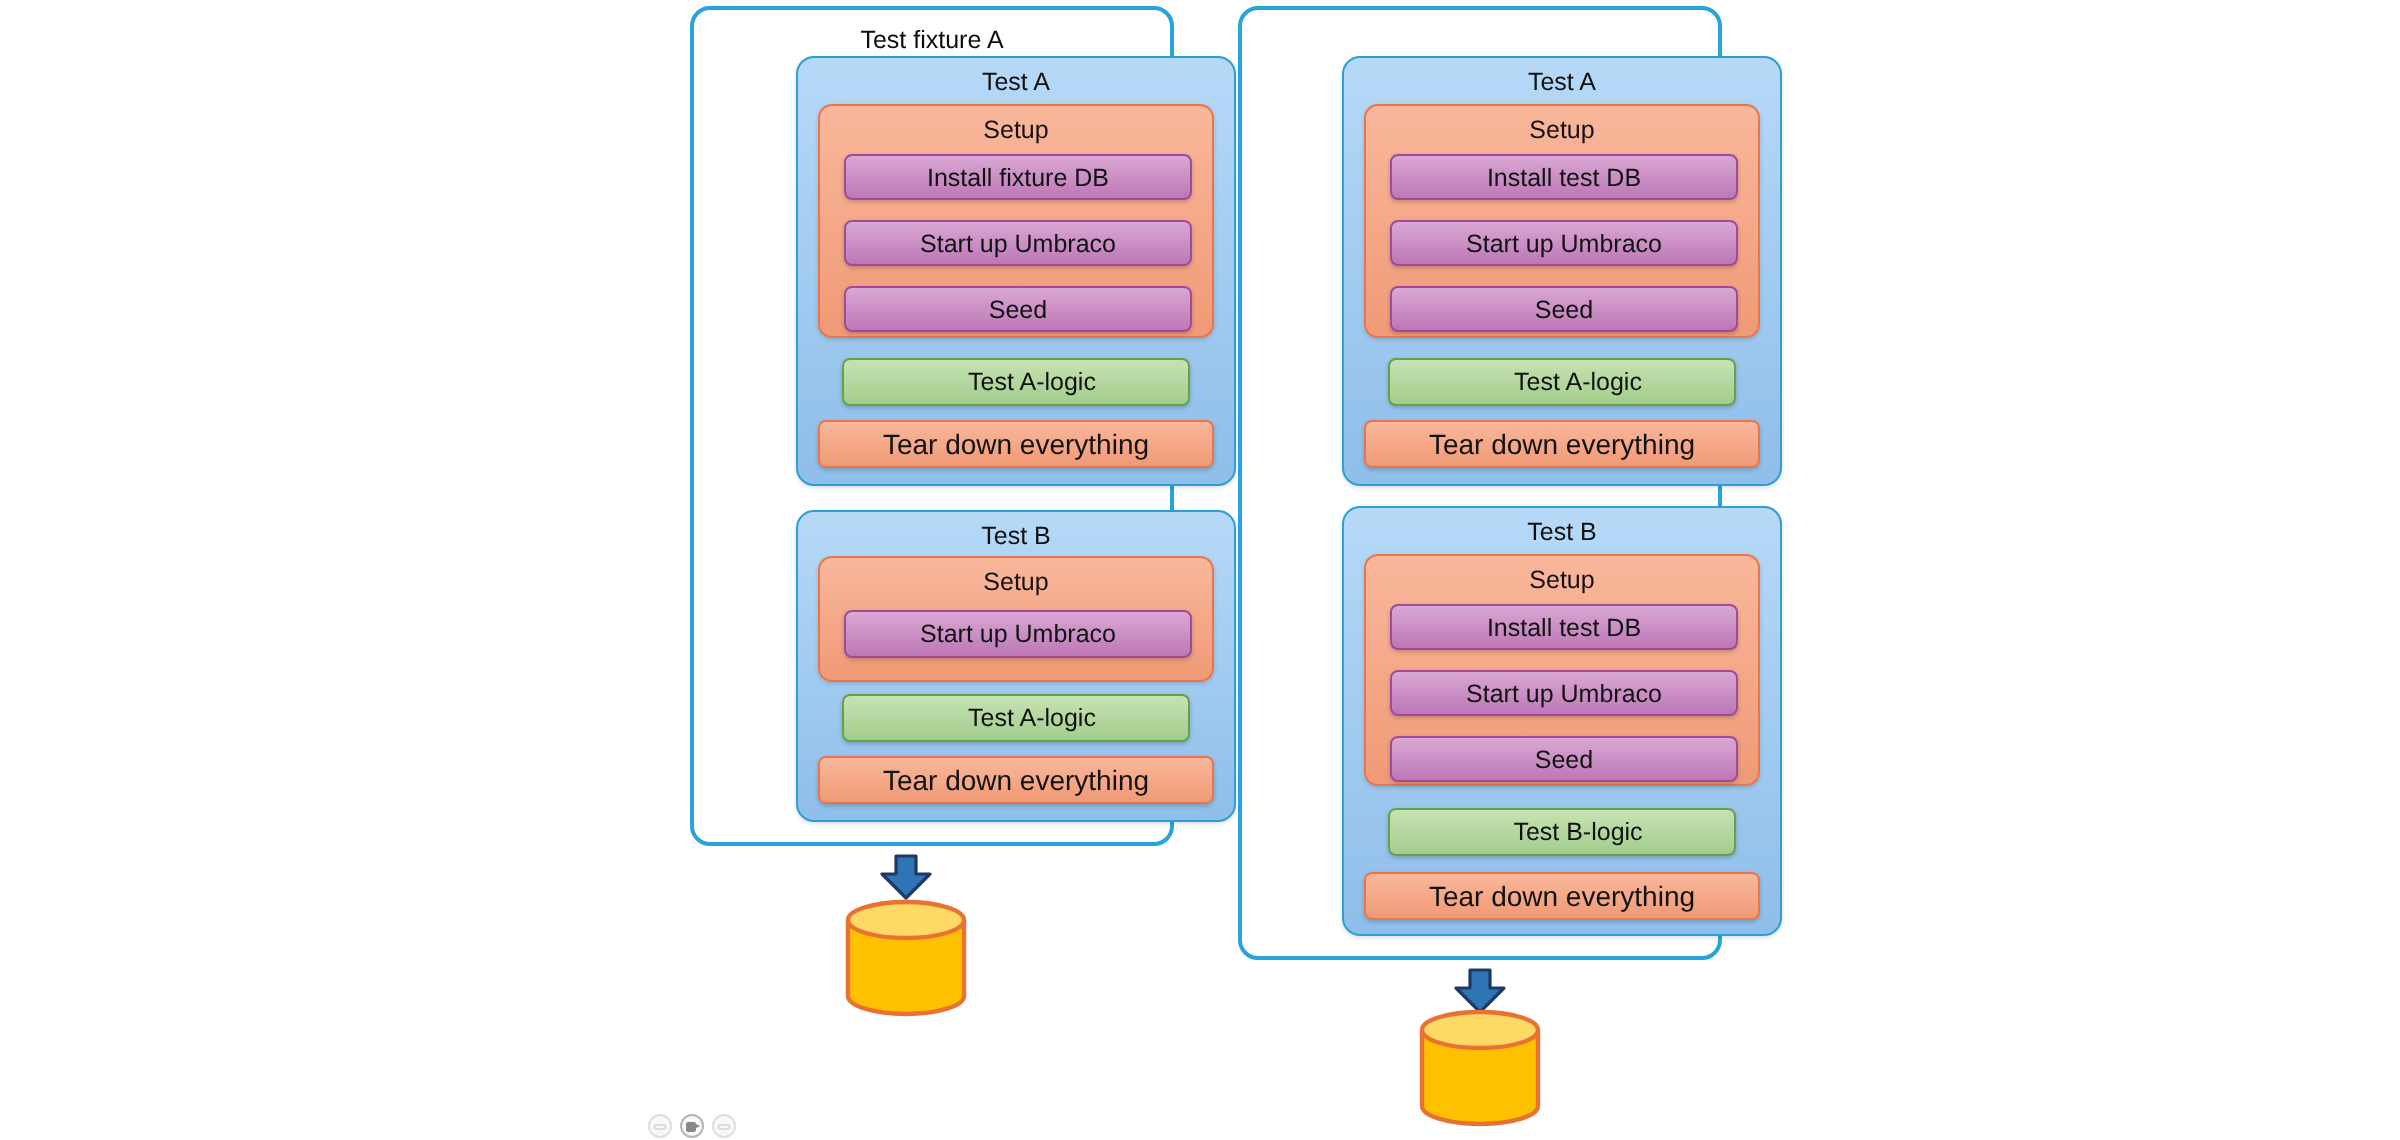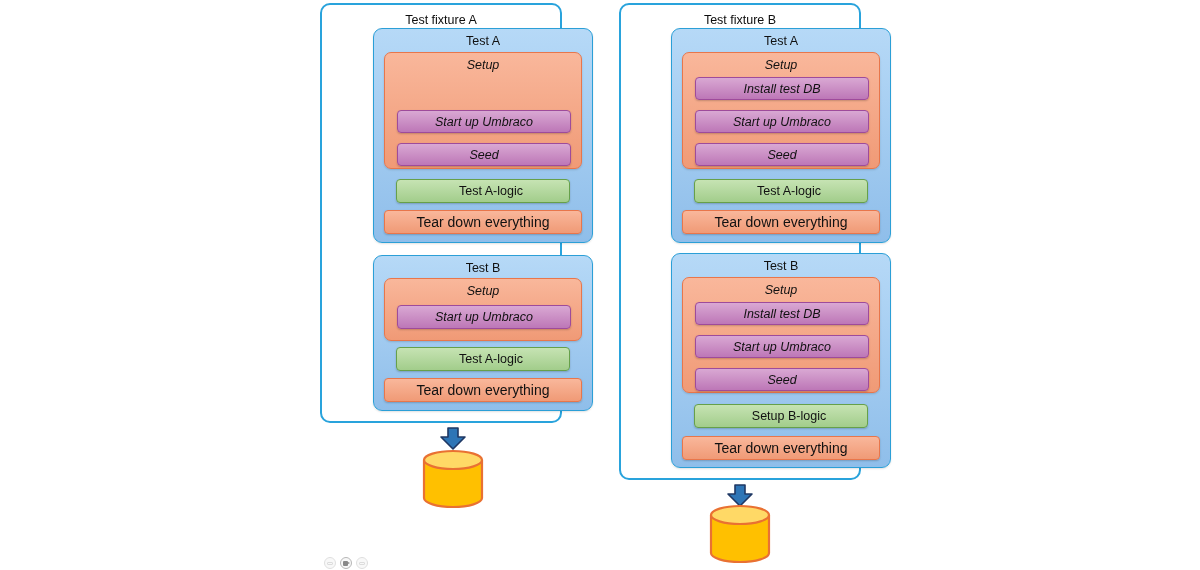--- a/index.html
+++ b/index.html
@@ -11,21 +11,21 @@
   .fixture-title { position:absolute; top:8px; left:0; right:0; text-align:center;
     font-size:12.5px; color:#0d0d0d; }
 
   .test-box { position:absolute; border:1.5px solid #2b9fd7; border-radius:9px;
     background:linear-gradient(180deg,#b6d9f7 0%, #8fbeea 100%);
     box-shadow:0 1px 2px rgba(0,0,0,0.12);margin-left:42px; }
   .test-title { position:absolute; top:5px; left:0; right:0; text-align:center; font-size:12.5px; }
 
   .setup-box { position:absolute; border:1.5px solid #e8764b; border-radius:7px;
     background:linear-gradient(180deg,#f9b79b 0%, #f09a76 100%);
-    box-shadow:0 1px 2px rgba(0,0,0,0.15);font-style:italic; }
+    box-shadow:0 1px 2px rgba(0,0,0,0.15); }
   .setup-title { position:absolute; top:5px; left:0; right:0; text-align:center; font-size:12.5px; }
 
   .step-box { position:absolute; border:1.5px solid #9e4b9b; border-radius:4px;
     background:linear-gradient(180deg,#d9a8d3 0%, #bd77b7 100%);
     box-shadow:0 1px 2px rgba(0,0,0,0.2);
     text-align:center; font-size:12.5px; display:flex; align-items:center; justify-content:center; }
 
   .logic-box { position:absolute; border:1.5px solid #66a04a; border-radius:4px;
     background:linear-gradient(180deg,#c6e3b3 0%, #a2cd8b 100%);
     box-shadow:0 1px 2px rgba(0,0,0,0.2);
@@ -46,28 +46,29 @@
   .cam-glyph { position:relative; width:7px; height:5px; }
   .cam-glyph .cam-body { position:absolute; left:0; top:0; width:5px; height:5px; background:#2a2a2a; border-radius:1px; }
   .cam-glyph .cam-lens { position:absolute; right:0; top:1px; width:0; height:0;
     border-top:1.5px solid transparent; border-bottom:1.5px solid transparent; border-left:2.5px solid #2a2a2a; }
 </style>
 </head>
 <body>
 
 <div id="canvas">
 
-  <div class="fixture" style="left:320px;top:3px;width:242px;height:420px;">
+  <div class="fixture" style="left:345px;top:3px;width:242px;height:420px;">
     <div class="fixture-title">Test fixture A</div>
 
     <div class="test-box" style="left:9px;top:23px;width:220px;height:215px;">
       <div class="test-title">Test A</div>
 
       <div class="setup-box" style="left:10px;top:23px;width:198px;height:117px;">
         <div class="setup-title">Setup</div>
+        <div class="step-box" style="left:12px;top:24px;width:174px;height:23px;">Install fixture DB</div>
         <div class="step-box" style="left:12px;top:57px;width:174px;height:23px;">Start up Umbraco</div>
         <div class="step-box" style="left:12px;top:90px;width:174px;height:23px;">Seed</div>
       </div>
 
       <div class="logic-box" style="left:22px;top:150px;width:174px;height:24px;">Test A-logic</div>
       <div class="teardown-box" style="left:10px;top:181px;width:198px;height:24px;">Tear down everything</div>
     </div>
 
     <div class="test-box" style="left:9px;top:250px;width:220px;height:156px;">
       <div class="test-title">Test B</div>
@@ -84,21 +85,20 @@
 
   <svg class="shape" style="left:440px;top:427px;" width="26" height="23" viewBox="0 0 26 23">
     <polygon points="8,1 18,1 18,10 25,10 13,22 1,10 8,10" fill="#2e75b6" stroke="#1f3864" stroke-width="1.6" stroke-linejoin="round"></polygon>
   </svg>
   <svg class="shape" style="left:422px;top:449px;" width="62" height="60" viewBox="0 0 62 60">
     <path d="M2 11 L2 49 A29 9 0 0 0 60 49 L60 11" fill="#ffc000" stroke="#e97132" stroke-width="2.2"></path>
     <ellipse cx="31" cy="11" rx="29" ry="9" fill="#ffd966" stroke="#e97132" stroke-width="2.2"></ellipse>
   </svg>
 
   <div class="fixture" style="left:619px;top:3px;width:242px;height:477px;">
-    <div class="fixture-title">Test fixture B</div>
 
     <div class="test-box" style="left:8px;top:23px;width:220px;height:215px;">
       <div class="test-title">Test A</div>
 
       <div class="setup-box" style="left:10px;top:23px;width:198px;height:117px;">
         <div class="setup-title">Setup</div>
         <div class="step-box" style="left:12px;top:24px;width:174px;height:23px;">Install test DB</div>
         <div class="step-box" style="left:12px;top:57px;width:174px;height:23px;">Start up Umbraco</div>
         <div class="step-box" style="left:12px;top:90px;width:174px;height:23px;">Seed</div>
       </div>
@@ -110,21 +110,21 @@
     <div class="test-box" style="left:8px;top:248px;width:220px;height:215px;">
       <div class="test-title">Test B</div>
 
       <div class="setup-box" style="left:10px;top:23px;width:198px;height:116px;">
         <div class="setup-title">Setup</div>
         <div class="step-box" style="left:12px;top:24px;width:174px;height:23px;">Install test DB</div>
         <div class="step-box" style="left:12px;top:57px;width:174px;height:23px;">Start up Umbraco</div>
         <div class="step-box" style="left:12px;top:90px;width:174px;height:23px;">Seed</div>
       </div>
 
-      <div class="logic-box" style="left:22px;top:150px;width:174px;height:24px;">Setup B-logic</div>
+      <div class="logic-box" style="left:22px;top:150px;width:174px;height:24px;">Test B-logic</div>
       <div class="teardown-box" style="left:10px;top:182px;width:198px;height:24px;">Tear down everything</div>
     </div>
   </div>
 
   <svg class="shape" style="left:727px;top:484px;" width="26" height="23" viewBox="0 0 26 23">
     <polygon points="8,1 18,1 18,10 25,10 13,22 1,10 8,10" fill="#2e75b6" stroke="#1f3864" stroke-width="1.6" stroke-linejoin="round"></polygon>
   </svg>
   <svg class="shape" style="left:709px;top:504px;" width="62" height="60" viewBox="0 0 62 60">
     <path d="M2 11 L2 49 A29 9 0 0 0 60 49 L60 11" fill="#ffc000" stroke="#e97132" stroke-width="2.2"></path>
     <ellipse cx="31" cy="11" rx="29" ry="9" fill="#ffd966" stroke="#e97132" stroke-width="2.2"></ellipse>

